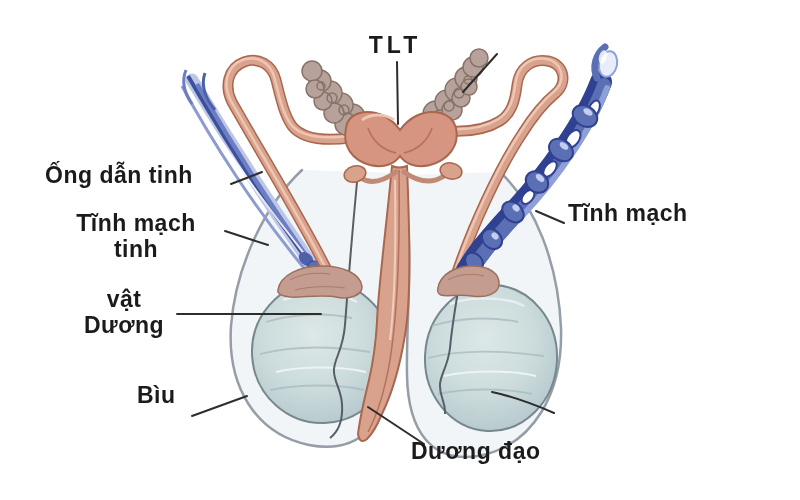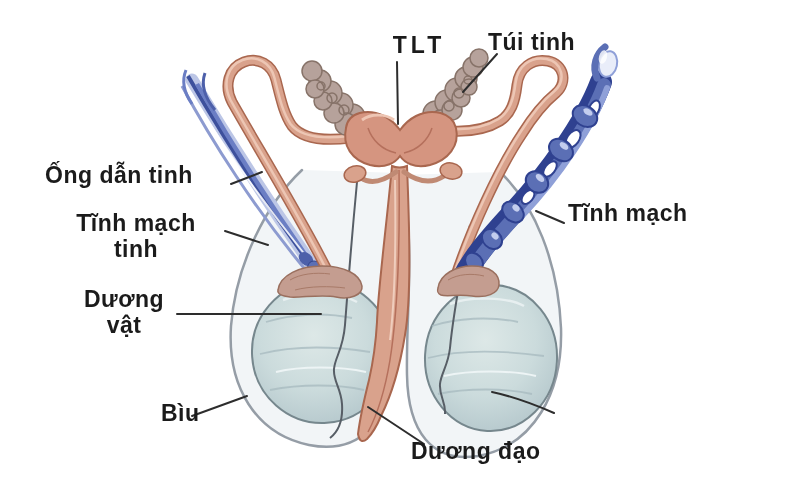--- a/index.html
+++ b/index.html
@@ -172,37 +172,36 @@
       <line x1="231" y1="184" x2="262" y2="172"></line>
       <line x1="225" y1="231" x2="268" y2="245"></line>
       <line x1="177" y1="314" x2="321" y2="314"></line>
       <line x1="192" y1="416" x2="247" y2="396"></line>
       <line x1="536" y1="211" x2="564" y2="223"></line>
       <path d="M492,392 Q520,398 554,413" fill="none"></path>
       <line x1="368" y1="407" x2="424" y2="444"></line>
     </g>
   </svg>
 
-  <div class="lbl tlt" style="left:364px;top:33px;width:62px;text-align:center;margin-left:24px;">TLT</div>
-
-  <div class="lbl" style="left:488px;top:30px;">Túi tinh</div>
+  <div class="lbl tlt" style="left:364px;top:33px;width:62px;text-align:center;">TLT</div>
+
 
   <div class="lbl" style="left:45px;top:163px;">Ống dẫn tinh</div>
 
   <div class="lbl center" style="left:55px;top:211px;width:162px;">
     <div>Tĩnh mạch</div>
     <div>tinh</div>
   </div>
 
   <div class="lbl center" style="left:58px;top:287px;width:132px;">
+    <div>vật</div>
     <div>Dương</div>
-    <div>vật</div>
   </div>
 
-  <div class="lbl" style="left:137px;top:401px;margin-left:24px;">Bìu</div>
+  <div class="lbl" style="left:137px;top:383px;">Bìu</div>
 
   <div class="lbl" style="left:568px;top:201px;">
     <div>Tĩnh mạch</div>
   </div>
 
 
   <div class="lbl" style="left:411px;top:439px;">Dương đạo</div>
 
 </div>
 

